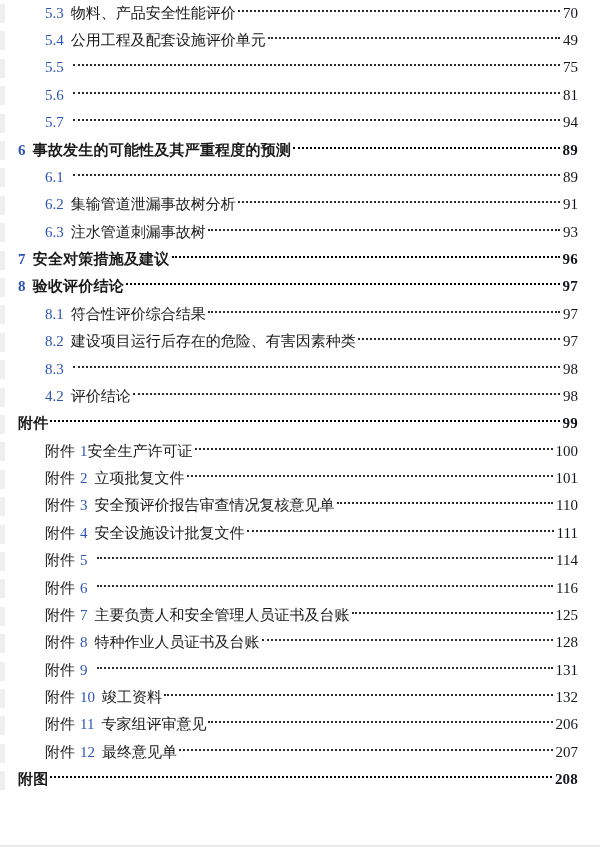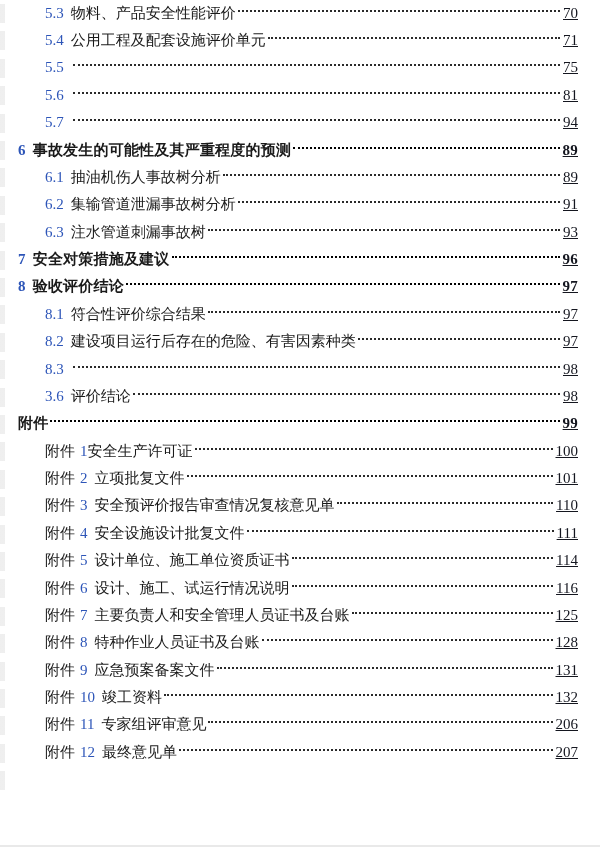--- a/index.html
+++ b/index.html
@@ -38,41 +38,41 @@
   .num,.pagenum{font-family:"Liberation Serif","DejaVu Serif",serif;}
   .num{color:var(--accent,#2d55b8);margin-right:7px;}
   .toc-row.tight .num{margin-right:0;}
   .prefix:empty,.num:empty{display:none;margin:0;}
   .leader{
     flex:1 1 auto;min-width:12px;height:0;
     border-bottom:2px dotted var(--leader,#2a2a2a);
     margin:0 3px 5px 2px;
   }
   .l1 .leader{border-bottom-color:#000;}
-  .pagenum{color:var(--pagenum,#14161f);text-decoration:underline;}
+  .pagenum{color:var(--pagenum,#14161f);}
 </style>
 </head>
 <body style="--accent: #2d55b8; --text: #1a1a1a; --pagenum: #14161f; --leader: #2a2a2a; background: rgb(255, 255, 255);">
 
 <div class="doc">
   <div class="edge-left"></div>
   <div class="toc" id="toc-list">
       <div class="toc-row l2">
 
     <span class="num">5.3</span>
     <span class="title">物料、产品安全性能评价</span>
     <span class="leader"></span>
     <span class="pagenum">70</span>
   </div>
       <div class="toc-row l2">
 
     <span class="num">5.4</span>
     <span class="title">公用工程及配套设施评价单元</span>
     <span class="leader"></span>
-    <span class="pagenum">71</span>
+    <span class="pagenum">49</span>
   </div>
       <div class="toc-row l2">
 
     <span class="num">5.5</span>
     <span class="leader"></span>
     <span class="pagenum">75</span>
   </div>
       <div class="toc-row l2">
 
     <span class="num">5.6</span>
@@ -88,21 +88,20 @@
       <div class="toc-row l1">
 
     <span class="num">6</span>
     <span class="title">事故发生的可能性及其严重程度的预测</span>
     <span class="leader"></span>
     <span class="pagenum">89</span>
   </div>
       <div class="toc-row l2">
 
     <span class="num">6.1</span>
-    <span class="title">抽油机伤人事故树分析</span>
     <span class="leader"></span>
     <span class="pagenum">89</span>
   </div>
       <div class="toc-row l2">
 
     <span class="num">6.2</span>
     <span class="title">集输管道泄漏事故树分析</span>
     <span class="leader"></span>
     <span class="pagenum">91</span>
   </div>
@@ -142,21 +141,21 @@
     <span class="pagenum">97</span>
   </div>
       <div class="toc-row l2">
 
     <span class="num">8.3</span>
     <span class="leader"></span>
     <span class="pagenum">98</span>
   </div>
       <div class="toc-row l2">
 
-    <span class="num">3.6</span>
+    <span class="num">4.2</span>
     <span class="title">评价结论</span>
     <span class="leader"></span>
     <span class="pagenum">98</span>
   </div>
       <div class="toc-row l1">
 
     <span class="title">附件</span>
     <span class="leader"></span>
     <span class="pagenum">99</span>
   </div>
@@ -184,49 +183,46 @@
       <div class="toc-row l2">
     <span class="prefix">附件</span>
     <span class="num">4</span>
     <span class="title">安全设施设计批复文件</span>
     <span class="leader"></span>
     <span class="pagenum">111</span>
   </div>
       <div class="toc-row l2">
     <span class="prefix">附件</span>
     <span class="num">5</span>
-    <span class="title">设计单位、施工单位资质证书</span>
     <span class="leader"></span>
     <span class="pagenum">114</span>
   </div>
       <div class="toc-row l2">
     <span class="prefix">附件</span>
     <span class="num">6</span>
-    <span class="title">设计、施工、试运行情况说明</span>
     <span class="leader"></span>
     <span class="pagenum">116</span>
   </div>
       <div class="toc-row l2">
     <span class="prefix">附件</span>
     <span class="num">7</span>
     <span class="title">主要负责人和安全管理人员证书及台账</span>
     <span class="leader"></span>
     <span class="pagenum">125</span>
   </div>
       <div class="toc-row l2">
     <span class="prefix">附件</span>
     <span class="num">8</span>
     <span class="title">特种作业人员证书及台账</span>
     <span class="leader"></span>
     <span class="pagenum">128</span>
   </div>
       <div class="toc-row l2">
     <span class="prefix">附件</span>
     <span class="num">9</span>
-    <span class="title">应急预案备案文件</span>
     <span class="leader"></span>
     <span class="pagenum">131</span>
   </div>
       <div class="toc-row l2">
     <span class="prefix">附件</span>
     <span class="num">10</span>
     <span class="title">竣工资料</span>
     <span class="leader"></span>
     <span class="pagenum">132</span>
   </div>
@@ -236,16 +232,22 @@
     <span class="title">专家组评审意见</span>
     <span class="leader"></span>
     <span class="pagenum">206</span>
   </div>
       <div class="toc-row l2">
     <span class="prefix">附件</span>
     <span class="num">12</span>
     <span class="title">最终意见单</span>
     <span class="leader"></span>
     <span class="pagenum">207</span>
+  </div>
+      <div class="toc-row l1">
+
+    <span class="title">附图</span>
+    <span class="leader"></span>
+    <span class="pagenum">208</span>
   </div>
     </div>
   <div class="edge-bottom"></div>
 </div>
 
 </body></html>

